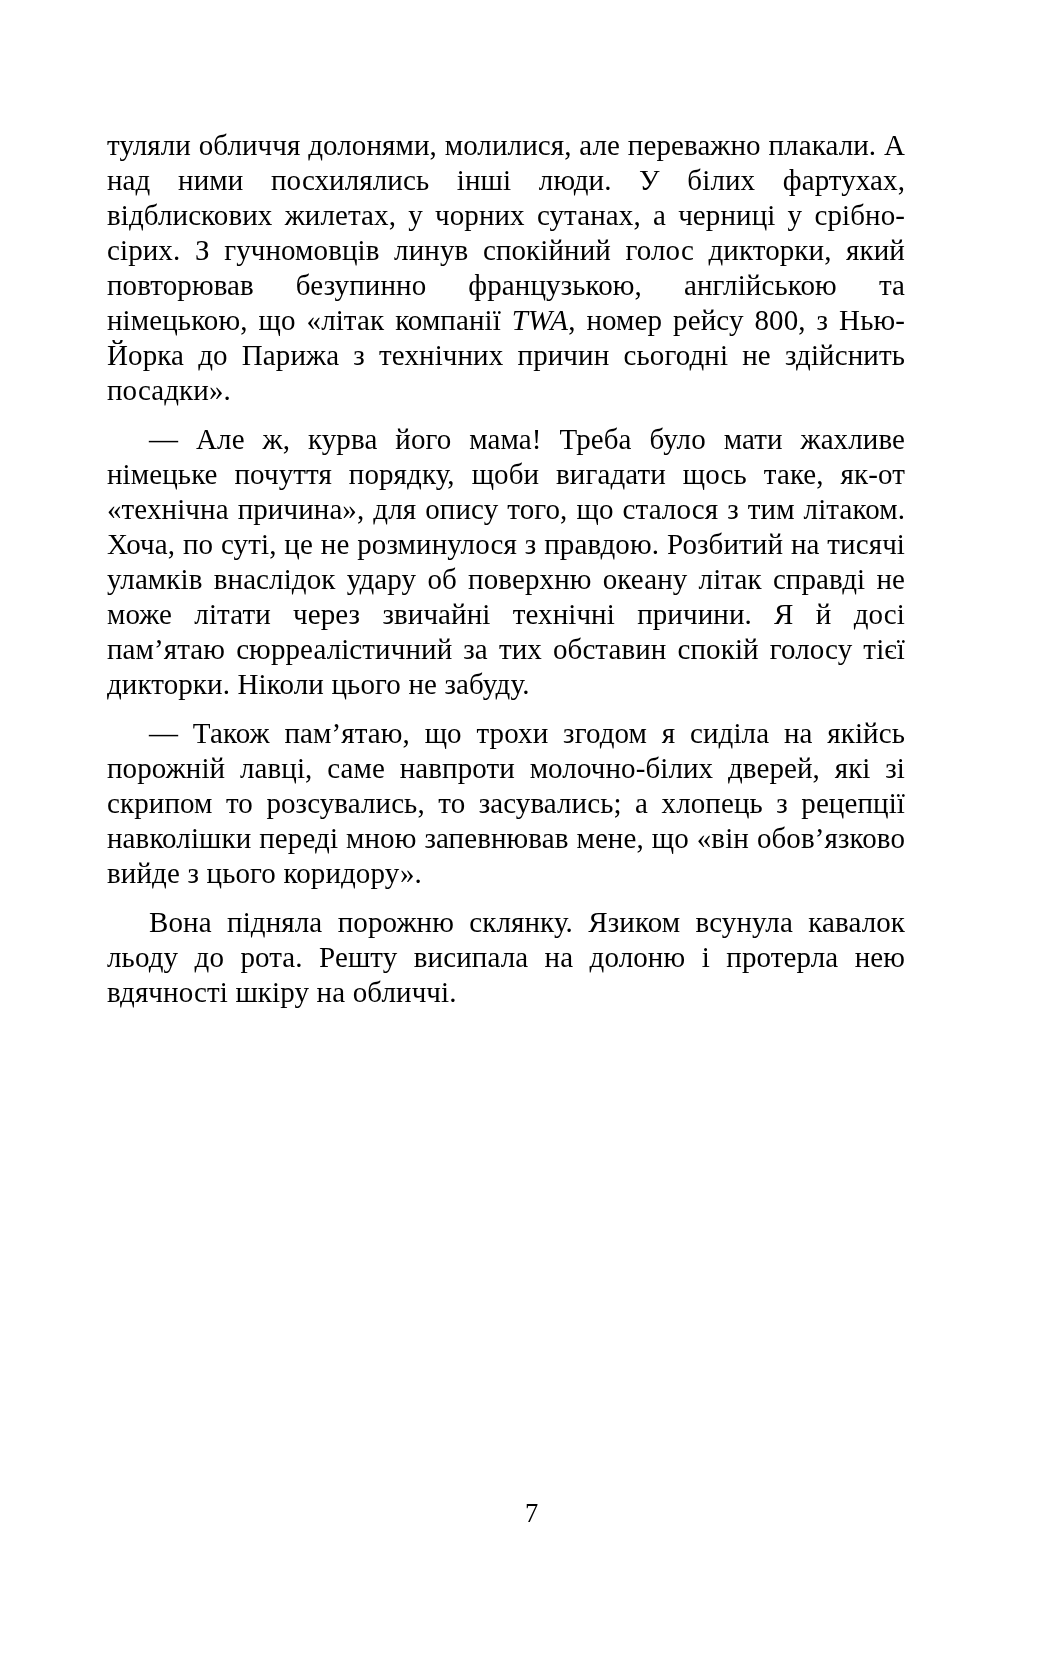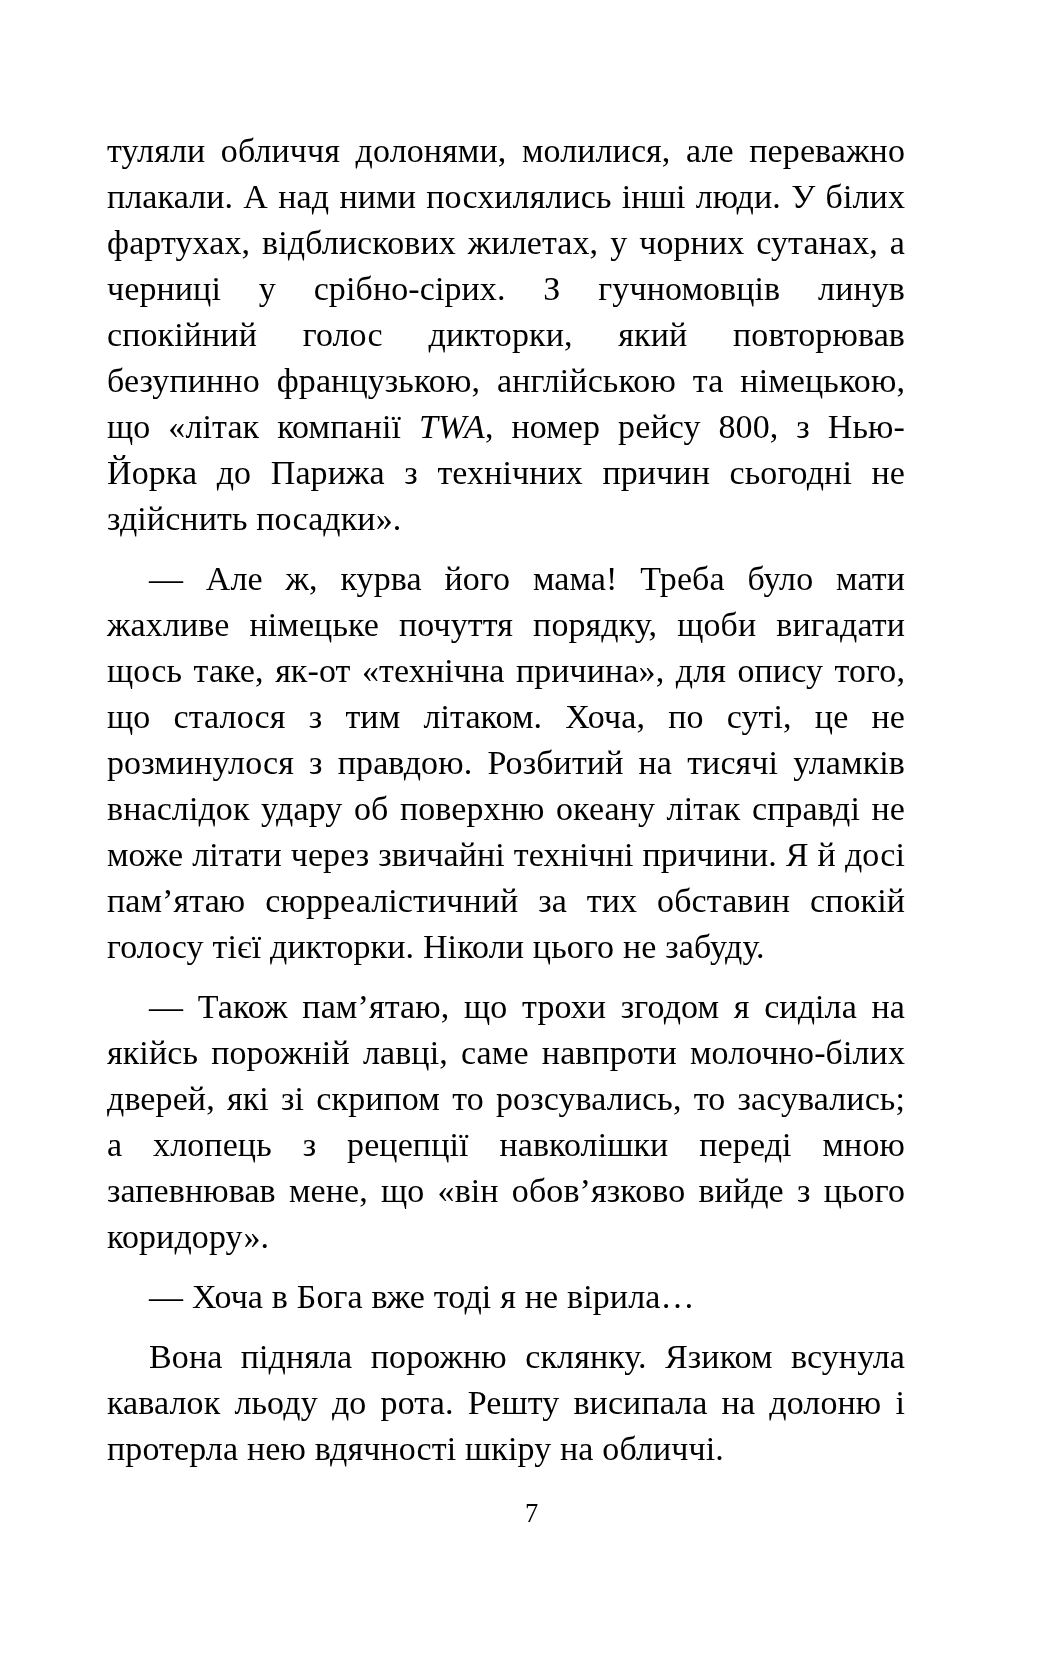--- a/index.html
+++ b/index.html
@@ -20,22 +20,22 @@
   .text-block {
     position: absolute;
     left: 107px;
     top: 128px;
     width: 798px;
   }
   .para {
     margin: 0;
     text-align: justify;
     text-align-last: left;
-    font-size: 34px;
-    line-height: 46px;
+    font-size: 29px;
+    line-height: 35px;
     letter-spacing: 0.1px;
     word-spacing: 0.2px;
     hyphens: manual;
     -webkit-hyphens: manual;
   }
   .para.indent {
     text-indent: 42px;
     margin-top: 14px;
   }
   .para em {
@@ -59,21 +59,20 @@
 
   <div class="text-block">
 
     <p class="para"><span>туляли обличчя долонями, молилися, але переважно плакали. А над ними посхилялись інші люди. У білих фартухах, відблискових жилетах, у чорних сутанах, а черниці у срібно-сірих. З гучномовців линув спокійний голос дикторки, який повторював безупинно французькою, англійською та німецькою, що «літак компанії </span><em>TWA</em><span>, номер рейсу 800, з Нью-Йорка до Парижа з технічних причин сьогодні не здійснить посадки».</span></p>
 
     <p class="para indent">— Але ж, курва його мама! Треба було мати жахливе німецьке почуття порядку, щоби вигадати щось таке, як-от «технічна причина», для опису того, що сталося з тим літаком. Хоча, по суті, це не розминулося з правдою. Розбитий на тисячі уламків внаслідок удару об поверхню океану літак справді не може літати через звичайні технічні причини. Я й досі пам’ятаю сюрреалістичний за тих обставин спокій голосу тієї дикторки. Ніколи цього не забуду.</p>
 
     <p class="para indent">— Також пам’ятаю, що трохи згодом я сиділа на якійсь порожній лавці, саме навпроти молочно-білих дверей, які зі скрипом то розсувались, то засувались; а хлопець з рецепції навколішки переді мною запевнював мене, що «він обов’язково вийде з цього коридору».</p>
 
 
-    <p class="para indent">— Хоча в Бога вже тоді я не вірила…</p>
 
 
 
 
     <p class="para indent">Вона підняла порожню склянку. Язиком всунула кавалок льоду до рота. Решту висипала на долоню і протерла нею вдячності шкіру на обличчі.</p>
 
 
   </div>
 
   <div class="page-number">7</div>

